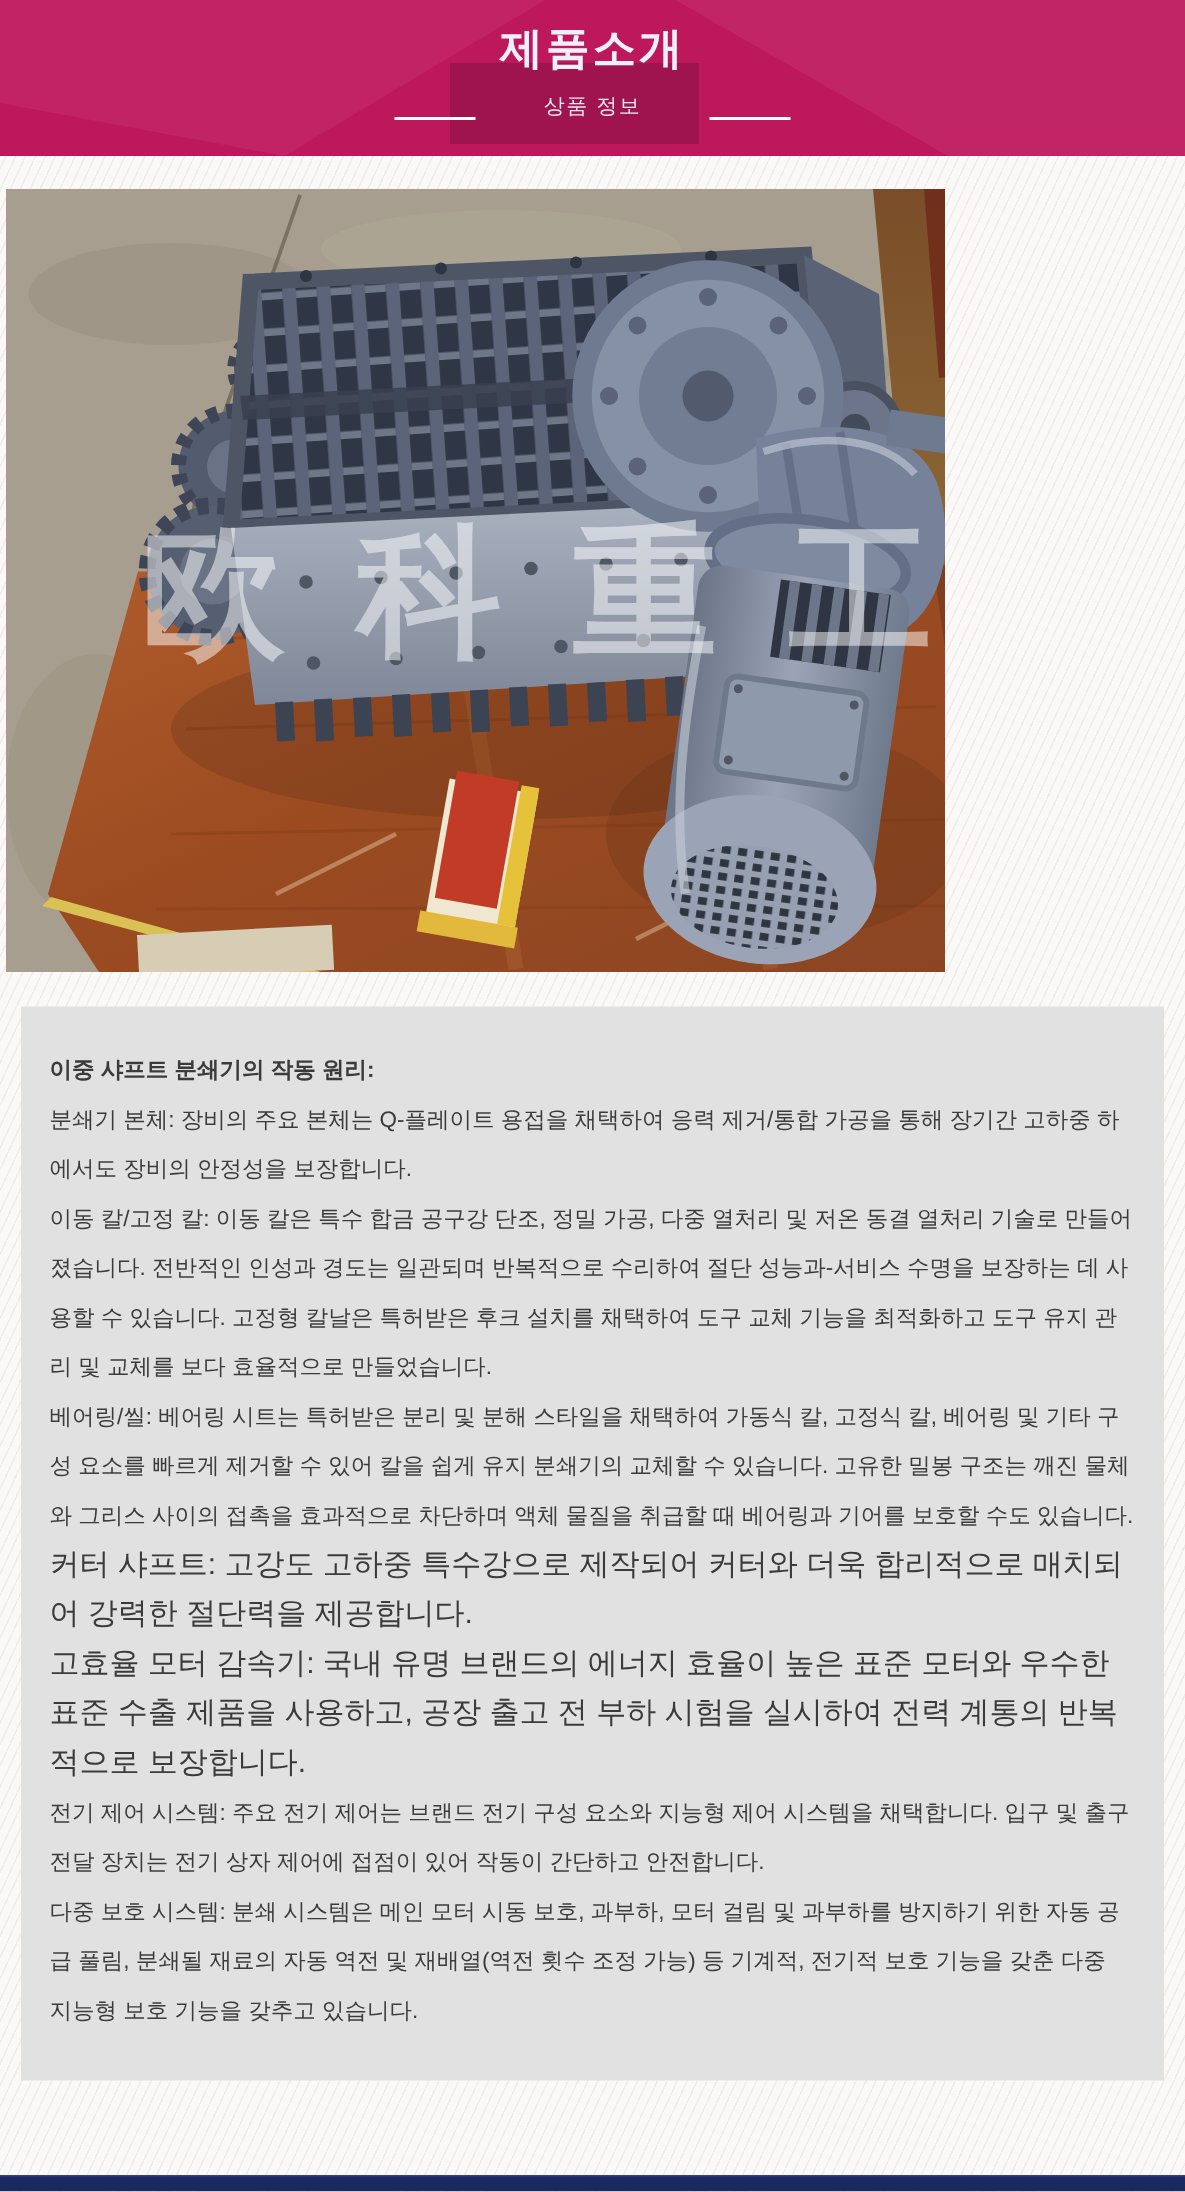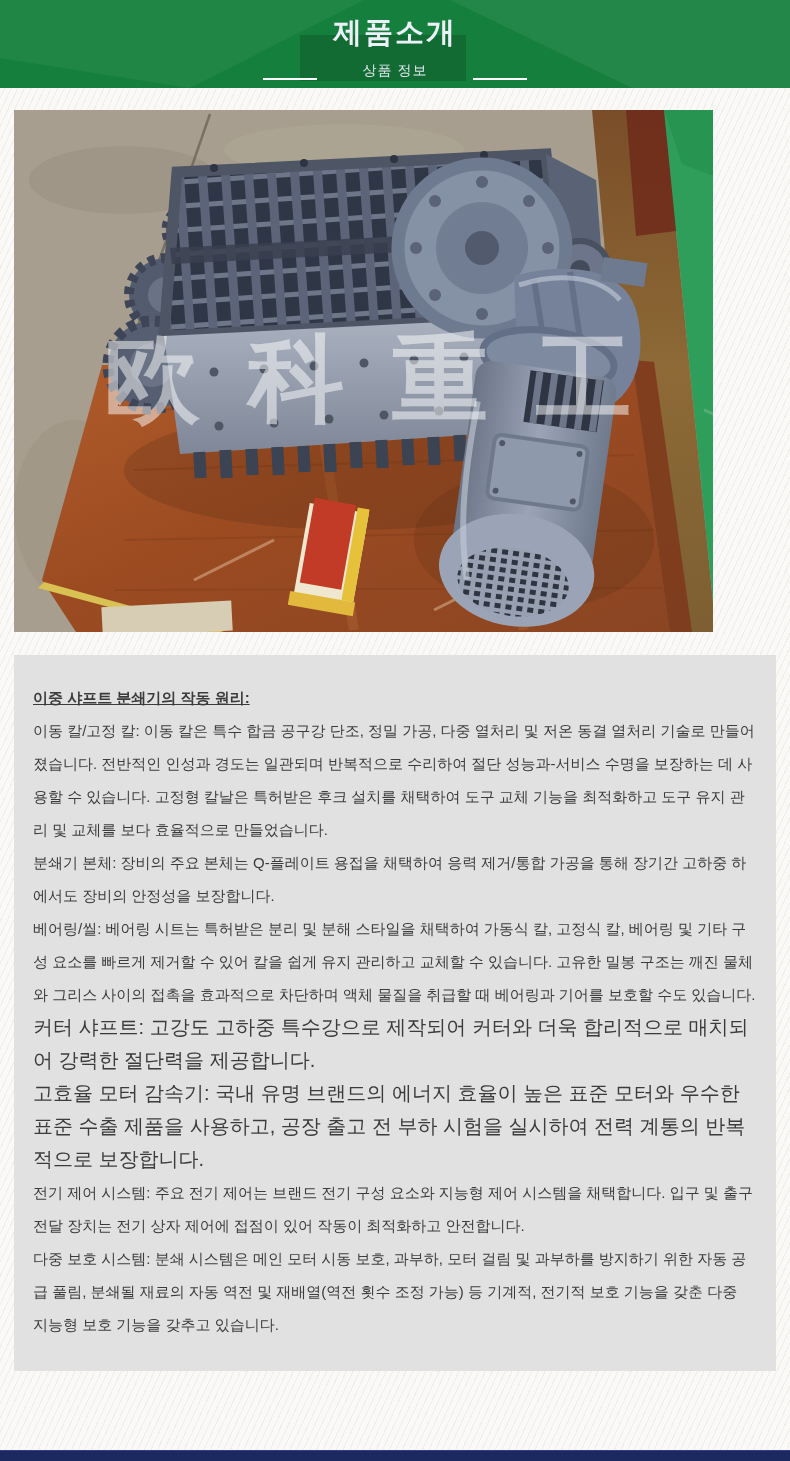--- a/index.html
+++ b/index.html
@@ -3,49 +3,49 @@
 <meta charset="utf-8">
 <style>
   html,body{margin:0;padding:0;}
   body{
     width:790px;height:1461px;margin:0 auto;position:relative;overflow:hidden;
     font-family:"Liberation Sans","DejaVu Sans",sans-serif;
     background:repeating-linear-gradient(115deg,#faf9f7 0 5px,#efede9 5px 6px);
   }
   
   .hdr{
-    position:relative;width:790px;height:88px;background:#15803d;overflow:hidden;
+    position:relative;width:790px;height:104px;background:#be185d;overflow:hidden;
   }
   .hdr-wedge1{position:absolute;inset:0;background:rgba(255,255,255,.05);
     clip-path:polygon(0 0,46% 0,24% 100%,0 66%);}
   .hdr-wedge2{position:absolute;inset:0;background:rgba(255,255,255,.06);
     clip-path:polygon(57% 0,100% 0,100% 100%,80% 100%);}
   .hdr-darkbox{position:absolute;left:38%;top:40%;width:21%;height:52%;
     background:rgba(0,0,0,.16);}
   .hdr-title{
     position:relative;margin:0;padding-top:13px;text-align:center;
     font-size:29px;font-weight:700;letter-spacing:2px;color:#edf0f8;
   }
   .hdr-subrow{
     position:relative;margin-top:9px;display:flex;align-items:flex-end;justify-content:center;
   }
   .hdr-line{width:54px;height:2px;background:#ffffff;}
   .hdr-sub{font-size:14px;color:#e2e7f1;margin:0 46px;letter-spacing:1px;}
   
   .photo{
-    position:relative;width:699px;height:522px;margin:22px 14px 0 14px;overflow:hidden;
+    position:relative;width:626px;height:522px;margin:22px 14px 0 4px;overflow:hidden;
   }
   .photo svg{display:block;}
   
   .card{
     width:762px;margin:23px 14px 0 14px;background:#e1e1e1;
     padding:26px 20px 30px 19px;box-sizing:border-box;color:#3b3b3b;
   }
   .card p{margin:0;font-size:15px;line-height:33px;}
-  .card p.h{font-weight:700;text-decoration:underline;}
+  .card p.h{font-weight:700;}
   .card p.lg{font-size:20px;}
   
   .bottom-bar{
     position:absolute;left:0;bottom:0;width:790px;height:10px;
     background:#1c2960;border-top:1px solid #33418a;
   }
 </style>
 </head>
 <body>
 
@@ -233,23 +233,23 @@
       <ellipse cx="512" cy="474" rx="56" ry="34" fill="url(#vents)"></ellipse>
       <path d="M452,300 C448,380 452,430 466,478" stroke="#c6cdd9" stroke-width="6" fill="none" opacity="0.6"></path>
     </g>
 
     <text x="378" y="302" text-anchor="middle" font-size="96" font-weight="700" letter-spacing="48" fill="#ffffff" opacity="0.5">欧科重工</text>
   </svg>
 </figure>
 
 <section class="card">
   <p class="h">이중 샤프트 분쇄기의 작동 원리:</p>
+  <p>분쇄기 본체: 장비의 주요 본체는 Q-플레이트 용접을 채택하여 응력 제거/통합 가공을 통해 장기간 고하중 하에서도 장비의 안정성을 보장합니다.</p>
   <p>이동 칼/고정 칼: 이동 칼은 특수 합금 공구강 단조, 정밀 가공, 다중 열처리 및 저온 동결 열처리 기술로 만들어졌습니다. 전반적인 인성과 경도는 일관되며 반복적으로 수리하여 절단 성능과-서비스 수명을 보장하는 데 사용할 수 있습니다. 고정형 칼날은 특허받은 후크 설치를 채택하여 도구 교체 기능을 최적화하고 도구 유지 관리 및 교체를 보다 효율적으로 만들었습니다.</p>
-  <p>분쇄기 본체: 장비의 주요 본체는 Q-플레이트 용접을 채택하여 응력 제거/통합 가공을 통해 장기간 고하중 하에서도 장비의 안정성을 보장합니다.</p>
-  <p>베어링/씰: 베어링 시트는 특허받은 분리 및 분해 스타일을 채택하여 가동식 칼, 고정식 칼, 베어링 및 기타 구성 요소를 빠르게 제거할 수 있어 칼을 쉽게 유지 관리하고 교체할 수 있습니다. 고유한 밀봉 구조는 깨진 물체와 그리스 사이의 접촉을 효과적으로 차단하며 액체 물질을 취급할 때 베어링과 기어를 보호할 수도 있습니다.</p>
+  <p>베어링/씰: 베어링 시트는 특허받은 분리 및 분해 스타일을 채택하여 가동식 칼, 고정식 칼, 베어링 및 기타 구성 요소를 빠르게 제거할 수 있어 칼을 쉽게 유지 분쇄기의 교체할 수 있습니다. 고유한 밀봉 구조는 깨진 물체와 그리스 사이의 접촉을 효과적으로 차단하며 액체 물질을 취급할 때 베어링과 기어를 보호할 수도 있습니다.</p>
   <p class="lg">커터 샤프트: 고강도 고하중 특수강으로 제작되어 커터와 더욱 합리적으로 매치되어 강력한 절단력을 제공합니다.</p>
   <p class="lg">고효율 모터 감속기: 국내 유명 브랜드의 에너지 효율이 높은 표준 모터와 우수한 표준 수출 제품을 사용하고, 공장 출고 전 부하 시험을 실시하여 전력 계통의 반복적으로 보장합니다.</p>
-  <p>전기 제어 시스템: 주요 전기 제어는 브랜드 전기 구성 요소와 지능형 제어 시스템을 채택합니다. 입구 및 출구 전달 장치는 전기 상자 제어에 접점이 있어 작동이 최적화하고 안전합니다.</p>
+  <p>전기 제어 시스템: 주요 전기 제어는 브랜드 전기 구성 요소와 지능형 제어 시스템을 채택합니다. 입구 및 출구 전달 장치는 전기 상자 제어에 접점이 있어 작동이 간단하고 안전합니다.</p>
   <p>다중 보호 시스템: 분쇄 시스템은 메인 모터 시동 보호, 과부하, 모터 걸림 및 과부하를 방지하기 위한 자동 공급 풀림, 분쇄될 재료의 자동 역전 및 재배열(역전 횟수 조정 가능) 등 기계적, 전기적 보호 기능을 갖춘 다중 지능형 보호 기능을 갖추고 있습니다.</p>
 
 </section>
 
 <footer class="bottom-bar"></footer>
 
 </body></html>

